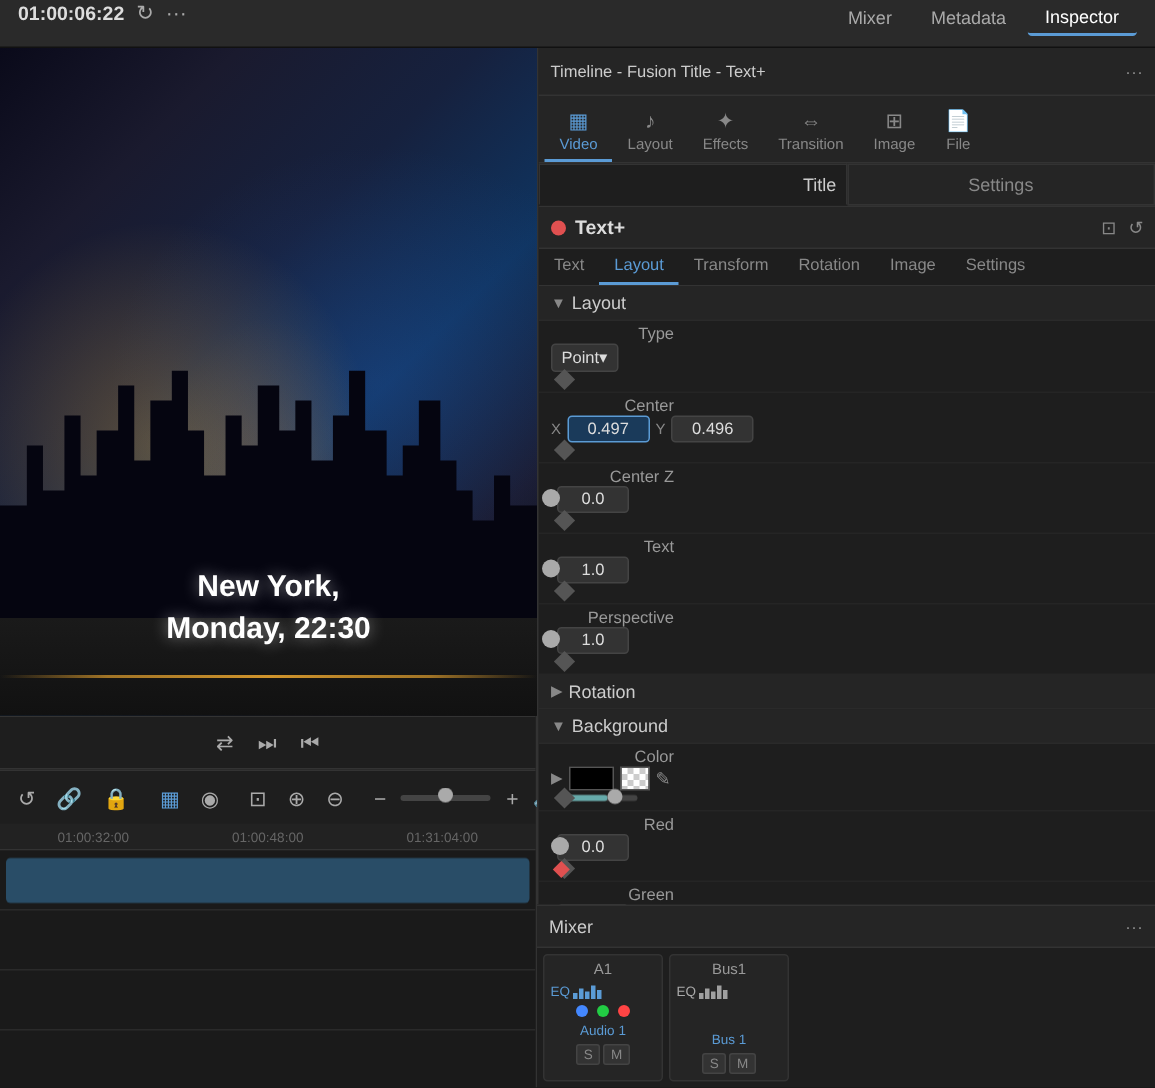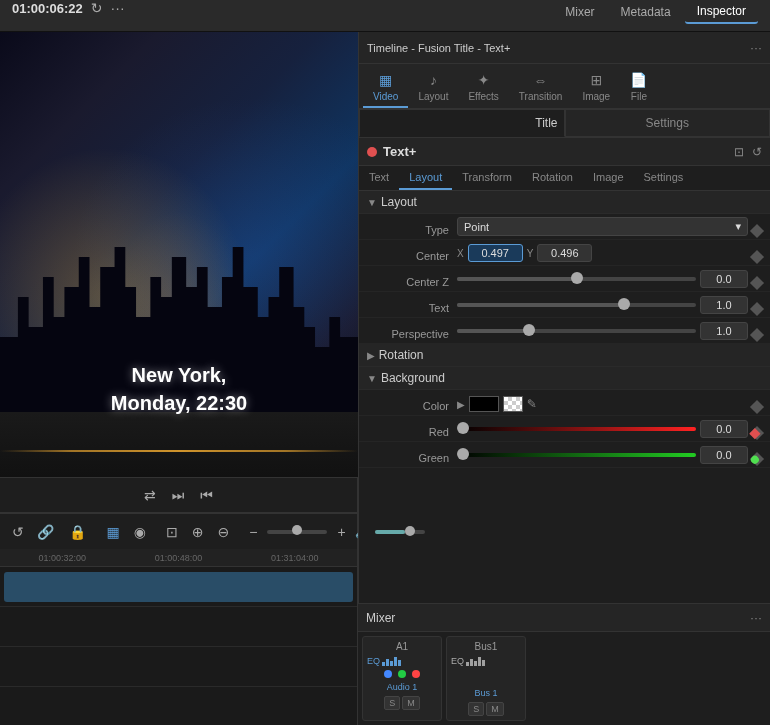--- a/index.html
+++ b/index.html
@@ -119,21 +119,21 @@
       left: 0;
       right: 0;
       height: 2px;
       background: linear-gradient(to right,
         transparent 0%, rgba(255,180,50,0.6) 20%,
         rgba(255,180,50,0.8) 50%,
         rgba(255,180,50,0.6) 80%, transparent 100%);
     }
     .preview-text {
       position: absolute;
-      bottom: 60px;
+      bottom: 44px;
       left: 50%;
       transform: translateX(-50%);
       text-align: center;
       color: #fff;
       font-weight: bold;
       font-size: 20px;
       text-shadow: 0 0 10px rgba(255,255,255,0.5);
       white-space: nowrap;
       line-height: 1.4;
     }
@@ -415,24 +415,25 @@
       font-size: 10px;
     }
     .section-label {
       font-size: 12px;
       color: #ccc;
     }
 
     
     .prop-row {
       display: flex;
-      align-items: flex-end;
+      align-items: flex-start;
       padding: 3px 8px;
       border-bottom: 1px solid #252525;
       min-height: 26px;
+      flex-direction: column;
     }
     .prop-label {
       width: 90px;
       text-align: right;
       color: #999;
       font-size: 11px;
       padding-right: 8px;
       flex-shrink: 0;
     }
     .prop-controls {

